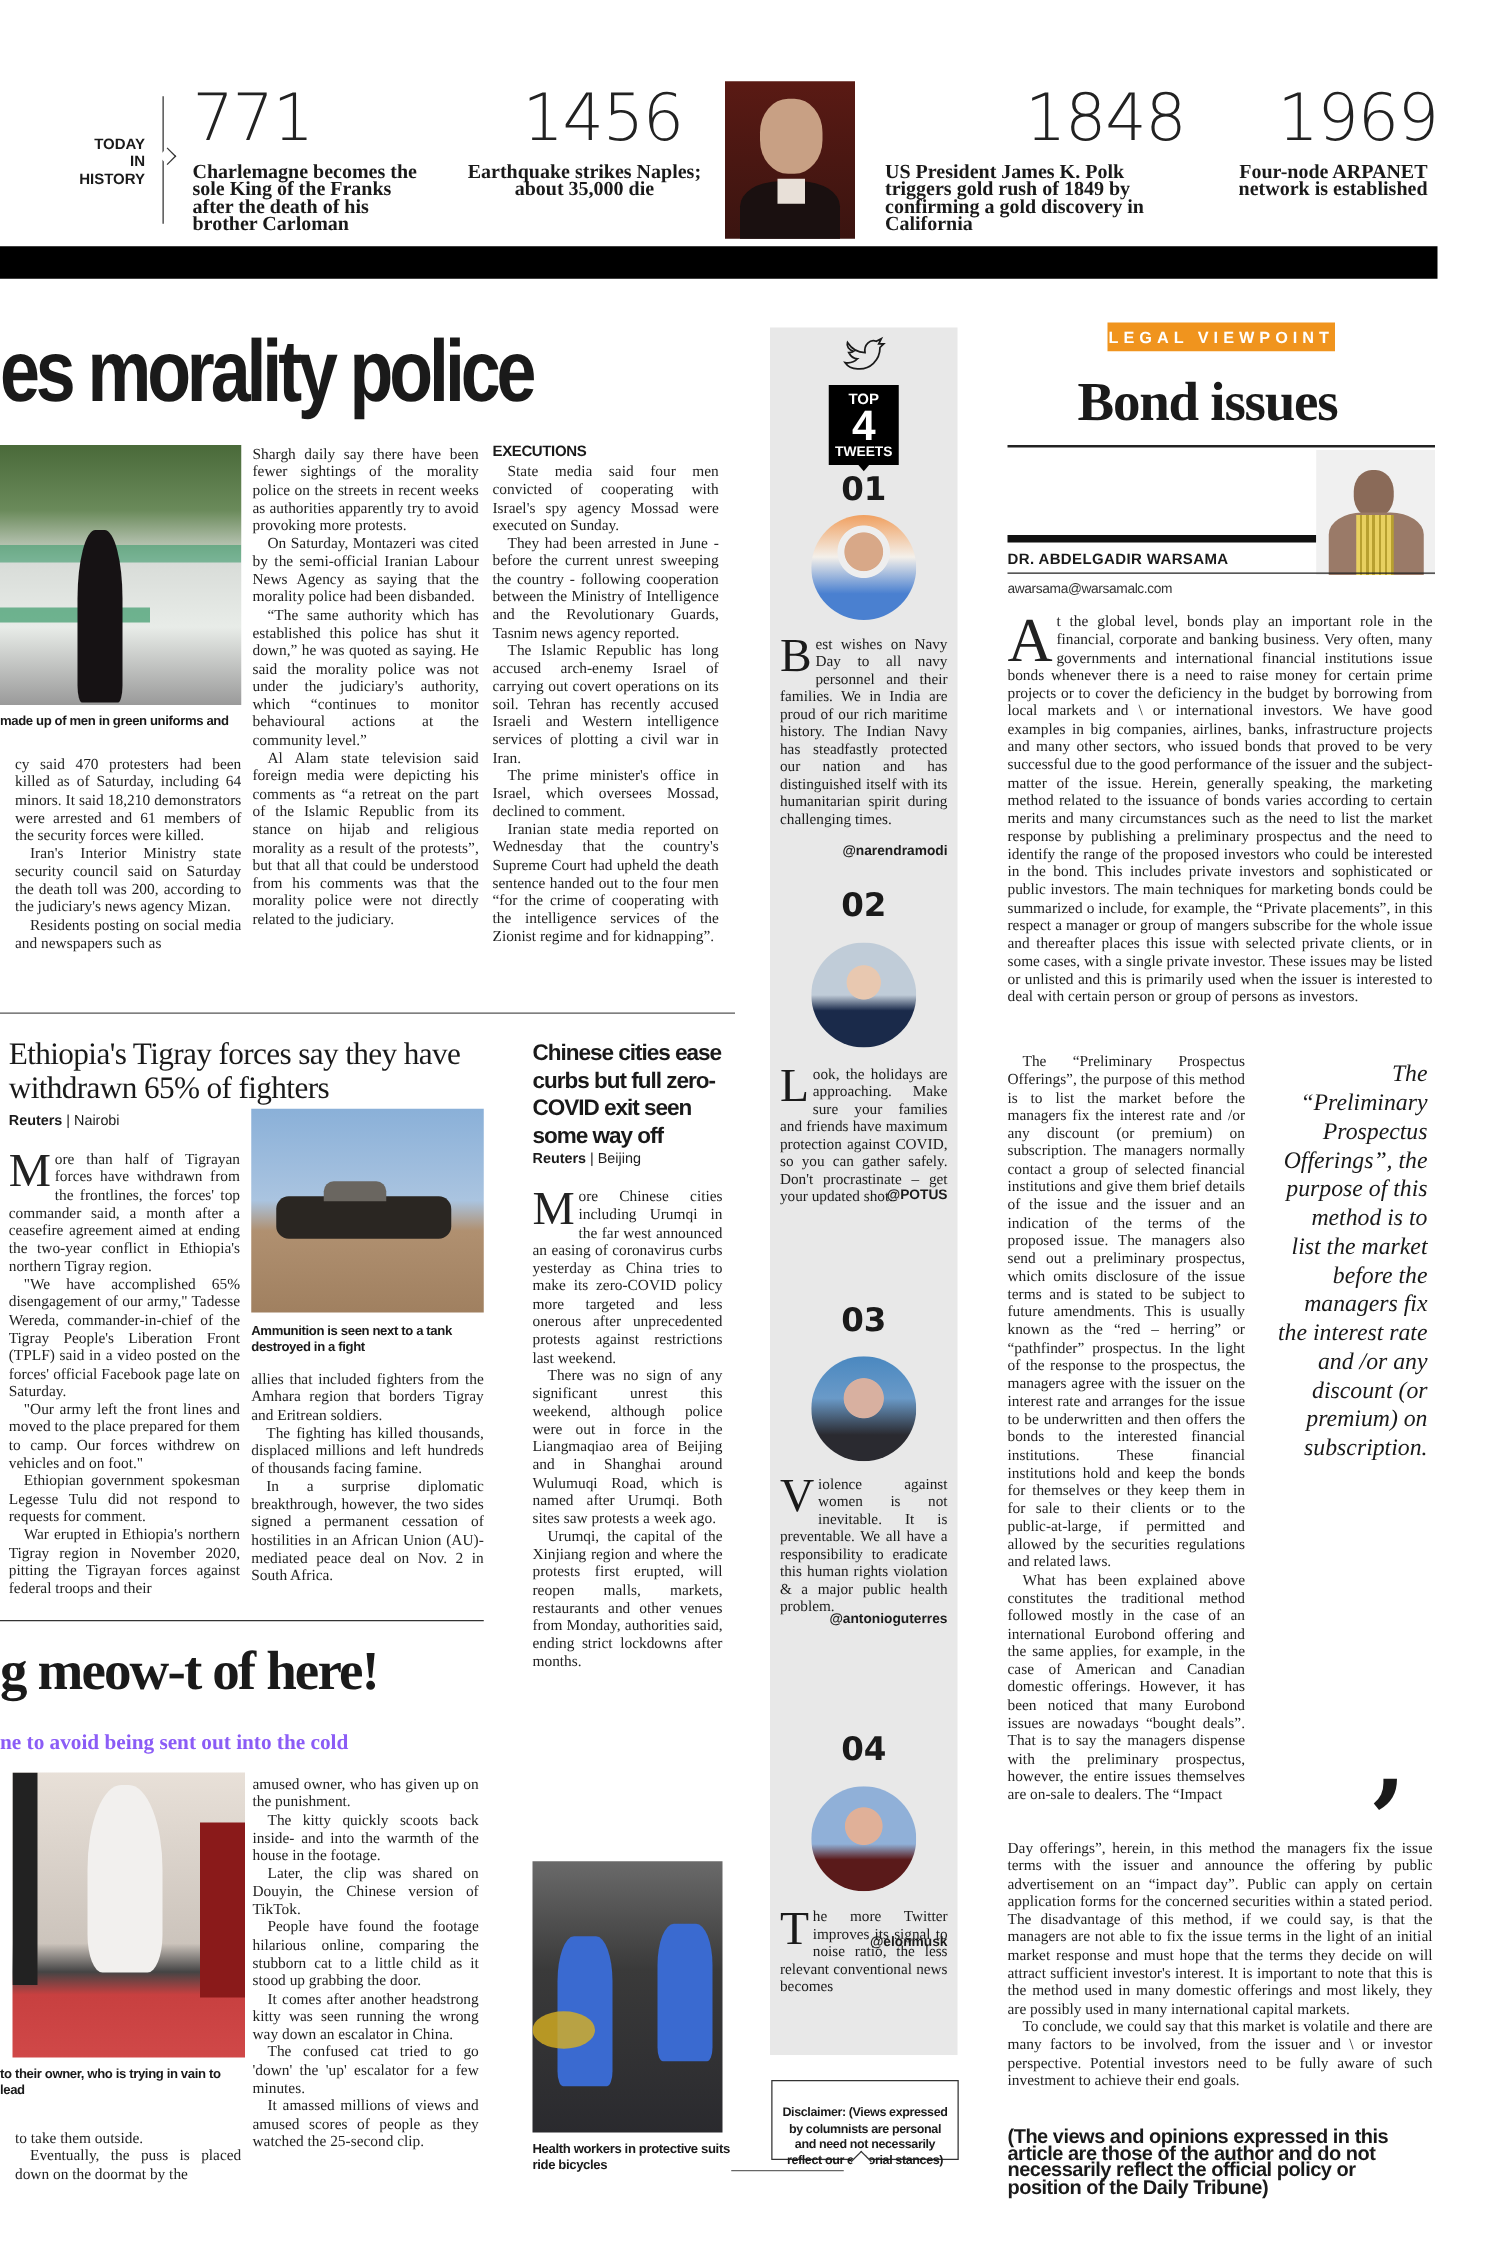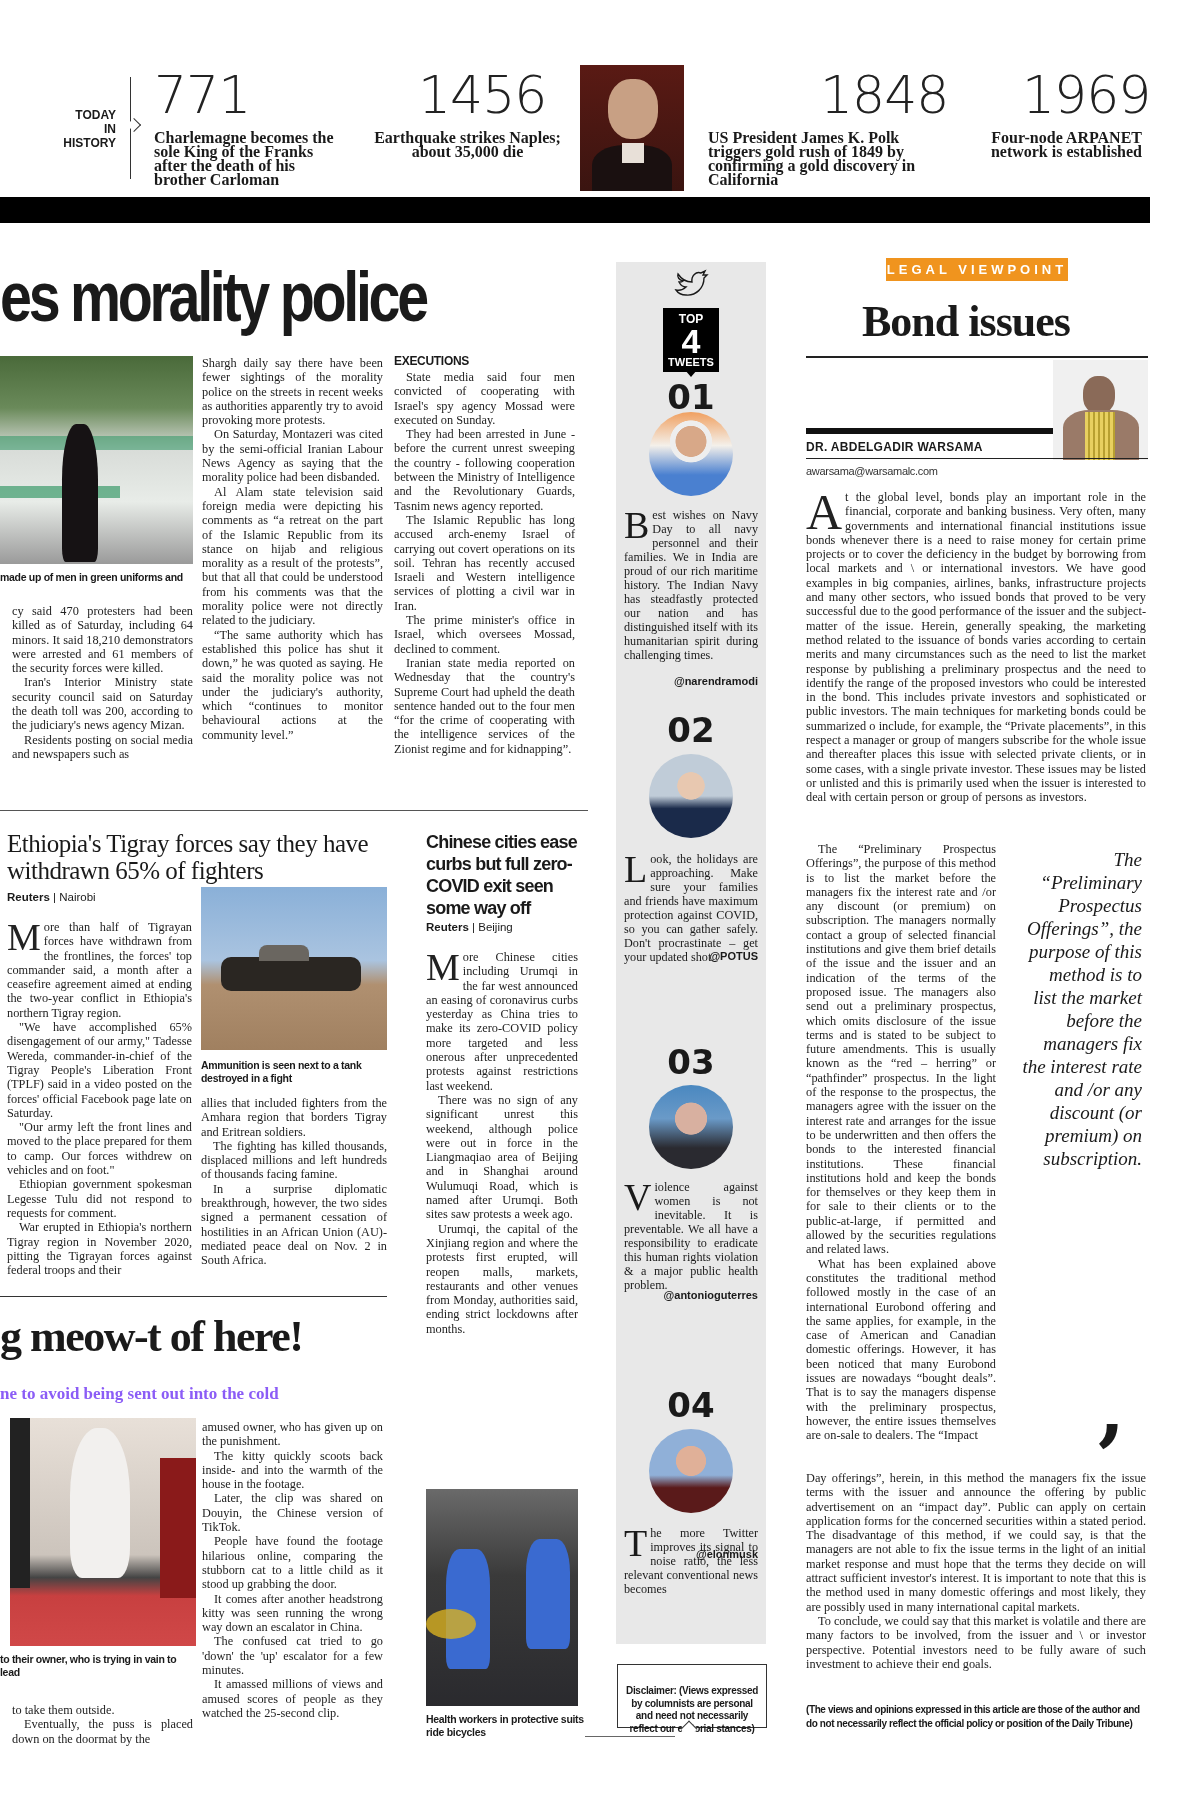--- a/index.html
+++ b/index.html
@@ -15,21 +15,21 @@
 .th-rule{left:130px;top:77px;width:1px;height:102px;background:#333}
 .th-chev{left:129px;top:120px;width:10px;height:10px;border-right:1px solid #333;border-top:1px solid #333;transform:rotate(45deg);background:#fff}
 .year{font-family:"DejaVu Sans",sans-serif;font-weight:200;font-size:52px;line-height:54px;color:#222;letter-spacing:-1px}
 .evt{font-family:"Liberation Serif",serif;font-weight:bold;font-size:16px;line-height:14px}
 .black-bar{left:0;top:197px;width:1150px;height:26px;background:#000}
 .headline1{left:0;top:262px;font-family:"Liberation Sans",sans-serif;font-weight:bold;font-size:70px;line-height:70px;letter-spacing:-4px;transform:scaleX(0.82);transform-origin:left}
 .photo{background:#888;overflow:hidden}
 .caption{font-family:"Liberation Sans",sans-serif;font-weight:bold;font-size:10.5px;line-height:13px;letter-spacing:-0.3px}
 .section-rule{height:2px;background:#333}
 .tweets{left:616px;top:262px;width:150px;height:1382px;background:#e8e8e8}
-.tw-num{font-family:"DejaVu Sans",sans-serif;font-weight:bold;font-size:34px;text-align:center;width:150px}
+.tw-num{font-family:"DejaVu Sans",sans-serif;font-weight:bold;font-size:26px;text-align:center;width:150px}
 .avatar{width:84px;height:84px;border-radius:50%;left:33px}
 .tw-text{left:8px;width:134px;font-family:"Liberation Serif",serif;font-size:12.2px;line-height:14px;text-align:justify}
 .tw-handle{right:8px;font-family:"Liberation Sans",sans-serif;font-weight:bold;font-size:11px;text-align:right}
 .h2{font-family:"Liberation Serif",serif;font-size:25px;line-height:27px;letter-spacing:-0.5px}
 .byline{font-family:"Liberation Sans",sans-serif;font-size:11.5px}
 </style>
 </head>
 <body>
 
 <div class="abs th-label sans">
@@ -71,22 +71,22 @@
 
 <div class="abs body-text" style="left:12px;top:604px;width:181px">
   <p class="noindent">cy said 470 protesters had been killed as of Saturday, including 64 minors. It said 18,210 demonstrators were arrested and 61 members of the security forces were killed.</p>
   <p>Iran's Interior Ministry state security council said on Saturday the death toll was 200, according to the judiciary's news agency Mizan.</p>
   <p>Residents posting on social media and newspapers such as</p>
 </div>
 
 <div class="abs body-text" style="left:202px;top:356px;width:181px">
   <p class="noindent">Shargh daily say there have been fewer sightings of the morality police on the streets in recent weeks as authorities apparently try to avoid provoking more protests.</p>
   <p>On Saturday, Montazeri was cited by the semi-official Iranian Labour News Agency as saying that the morality police had been disbanded.</p>
+  <p>“The same authority which has established this police has shut it down,” he was quoted as saying. He said the morality police was not under the judiciary's authority, which “continues to monitor behavioural actions at the community level.”</p>
   <p>Al Alam state television said foreign media were depicting his comments as “a retreat on the part of the Islamic Republic from its stance on hijab and religious morality as a result of the protests”, but that all that could be understood from his comments was that the morality police were not directly related to the judiciary.</p>
-  <p>“The same authority which has established this police has shut it down,” he was quoted as saying. He said the morality police was not under the judiciary's authority, which “continues to monitor behavioural actions at the community level.”</p>
 </div>
 
 <div class="abs" style="left:394px;top:354px;font-family:'Liberation Sans',sans-serif;font-weight:bold;font-size:12px;letter-spacing:-0.3px">EXECUTIONS</div>
 <div class="abs body-text" style="left:394px;top:370px;width:181px">
   <p>State media said four men convicted of cooperating with Israel's spy agency Mossad were executed on Sunday.</p>
   <p>They had been arrested in June - before the current unrest sweeping the country - following cooperation between the Ministry of Intelligence and the Revolutionary Guards, Tasnim news agency reported.</p>
   <p>The Islamic Republic has long accused arch-enemy Israel of carrying out covert operations on its soil. Tehran has recently accused Israeli and Western intelligence services of plotting a civil war in Iran.</p>
   <p>The prime minister's office in Israel, which oversees Mossad, declined to comment.</p>
   <p>Iranian state media reported on Wednesday that the country's Supreme Court had upheld the death sentence handed out to the four men “for the crime of cooperating with the intelligence services of the Zionist regime and for kidnapping”.</p>
 </div>
@@ -211,13 +211,13 @@
   <p>The “Preliminary Prospectus Offerings”, the purpose of this method is to list the market before the managers fix the interest rate and /or any discount (or premium) on subscription. The managers normally contact a group of selected financial institutions and give them brief details of the issue and the issuer and an indication of the terms of the proposed issue. The managers also send out a preliminary prospectus, which omits disclosure of the issue terms and is stated to be subject to future amendments. This is usually known as the “red – herring” or “pathfinder” prospectus. In the light of the response to the prospectus, the managers agree with the issuer on the interest rate and arranges for the issue to be underwritten and then offers the bonds to the interested financial institutions. These financial institutions hold and keep the bonds for themselves or they keep them in for sale to their clients or to the public-at-large, if permitted and allowed by the securities regulations and related laws.</p>
   <p>What has been explained above constitutes the traditional method followed mostly in the case of an international Eurobond offering and the same applies, for example, in the case of American and Canadian domestic offerings. However, it has been noticed that many Eurobond issues are nowadays “bought deals”. That is to say the managers dispense with the preliminary prospectus, however, the entire issues themselves are on-sale to dealers. The “Impact</p>
 </div>
 <div class="abs" style="left:1022px;top:848px;width:120px;font-family:'Liberation Serif',serif;font-style:italic;font-size:19px;line-height:23px;text-align:right">The “Preliminary Prospectus Offerings”, the purpose of this method is to list the market before the managers fix the interest rate and /or any discount (or premium) on subscription.</div>
 <div class="abs" style="left:1098px;top:1370px;font-family:'DejaVu Serif',serif;font-weight:bold;font-size:78px;line-height:78px">,</div>
 
 <div class="abs body-text" style="left:806px;top:1471px;width:340px">
   <p class="noindent">Day offerings”, herein, in this method the managers fix the issue terms with the issuer and announce the offering by public advertisement on an “impact day”. Public can apply on certain application forms for the concerned securities within a stated period. The disadvantage of this method, if we could say, is that the managers are not able to fix the issue terms in the light of an initial market response and must hope that the terms they decide on will attract sufficient investor's interest. It is important to note that this is the method used in many domestic offerings and most likely, they are possibly used in many international capital markets.</p>
   <p>To conclude, we could say that this market is volatile and there are many factors to be involved, from the issuer and \ or investor perspective. Potential investors need to be fully aware of such investment to achieve their end goals.</p>
 </div>
-<div class="abs" style="left:806px;top:1703px;width:340px;font-family:'Liberation Sans',sans-serif;font-weight:bold;font-size:10px;line-height:13.5px;letter-spacing:-0.4px">(The views and opinions expressed in this article are those of the author and do not necessarily reflect the official policy or position of the Daily Tribune)</div>
+<div class="abs" style="left:806px;top:1703px;width:340px;font-family:'Liberation Sans',sans-serif;font-weight:bold;font-size:16px;line-height:13.5px;letter-spacing:-0.4px">(The views and opinions expressed in this article are those of the author and do not necessarily reflect the official policy or position of the Daily Tribune)</div>
 
 </body></html>

